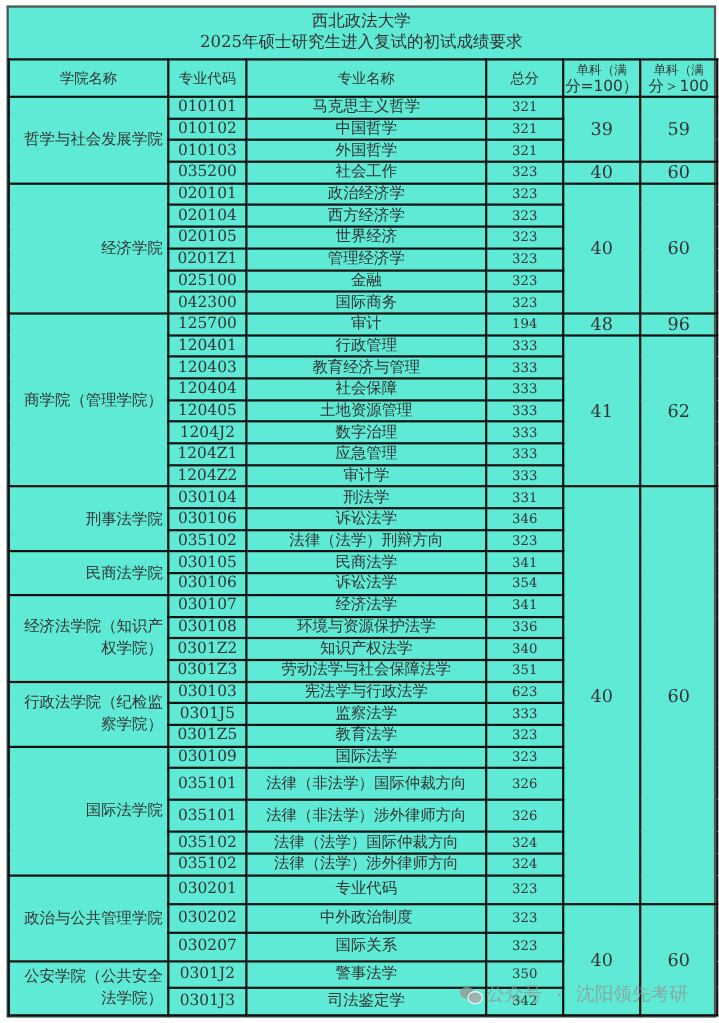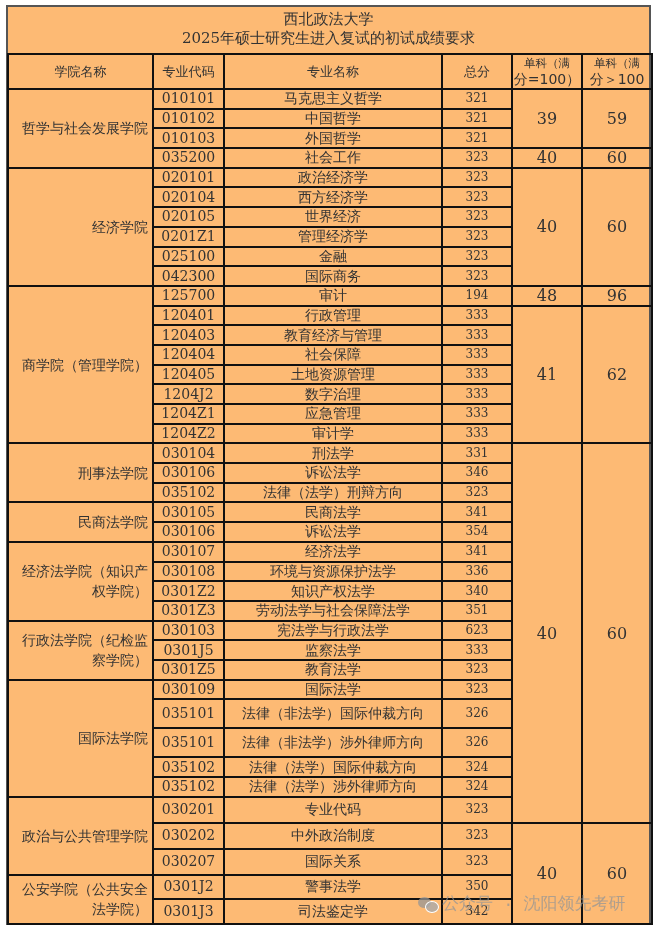--- a/index.html
+++ b/index.html
@@ -1,19 +1,19 @@
 <!DOCTYPE html>
 <html><head>
 <meta charset="utf-8">
 <style>
   html, body { margin: 0; padding: 0; background: #ffffff; }
   body { width: 654px; height: 930px; position: relative; overflow: hidden;
          font-family: "DejaVu Serif", "Liberation Serif", serif; color: #333; }
   .sheet { position: absolute; left: 6px; top: 5px; width: 645px; height: 920px;
-           border: 2px solid #555; border-bottom-width: 2px; box-sizing: border-box; background: #fdba74; }
+           border: 2px solid #555; border-bottom-width: 2px; box-sizing: border-box; background: #5eead4; }
   .title { position: absolute; left: 0; top: 0; width: 641px; height: 46px;
            text-align: center; font-size: 15px; line-height: 19px; padding-top: 3px; box-sizing: border-box; color: #333; }
   table { position: absolute; left: -1px; top: 46px; border-collapse: collapse; table-layout: fixed; width: 644px; }
   td, th { border: 2px solid #111; padding: 0; text-align: center; vertical-align: middle; overflow: hidden; white-space: nowrap; }
   th { font-family: "DejaVu Sans", "Liberation Sans", sans-serif; font-weight: normal; font-size: 13px; color: #333; height: 31px; line-height: 15px; }
   th.small { font-size: 11.5px; white-space: normal; line-height: 16px; }
   th.small .n { font-size: 14px; }
   td { font-size: 13.5px; height: 17.7px; line-height: 17px; color: #333; }
   td.code { font-size: 14px; letter-spacing: 0px; }
   td.total { font-size: 12px; }

